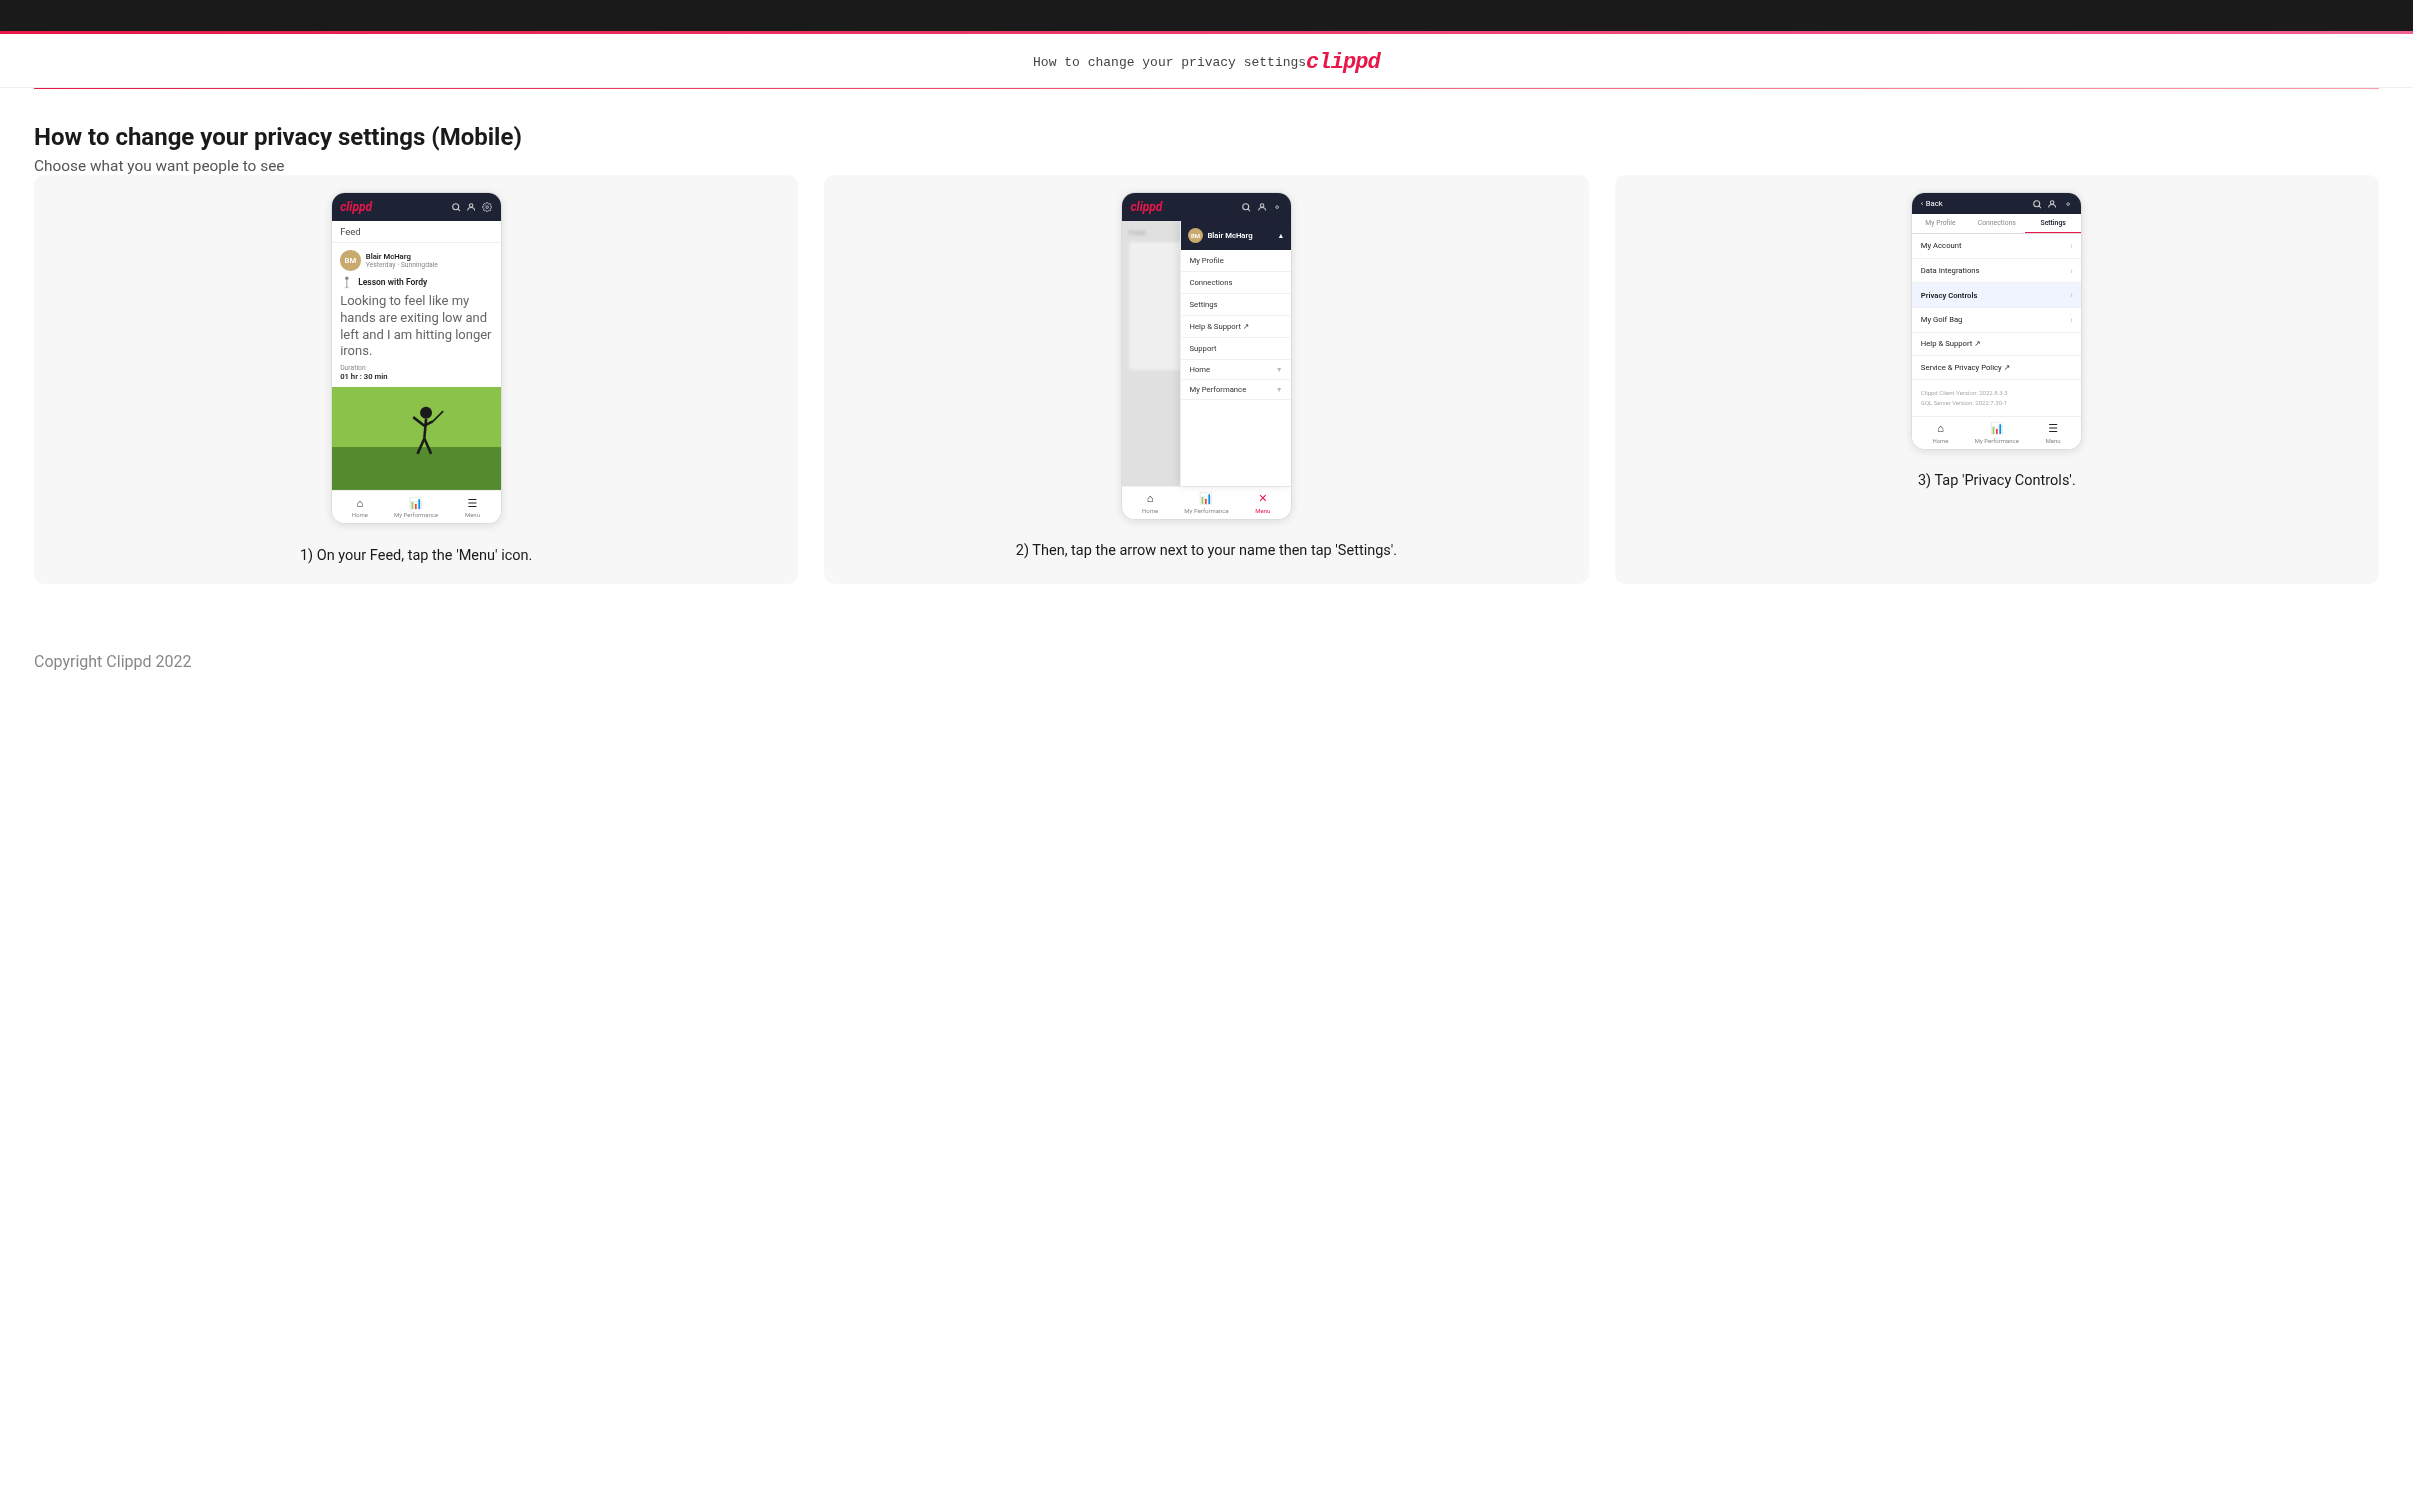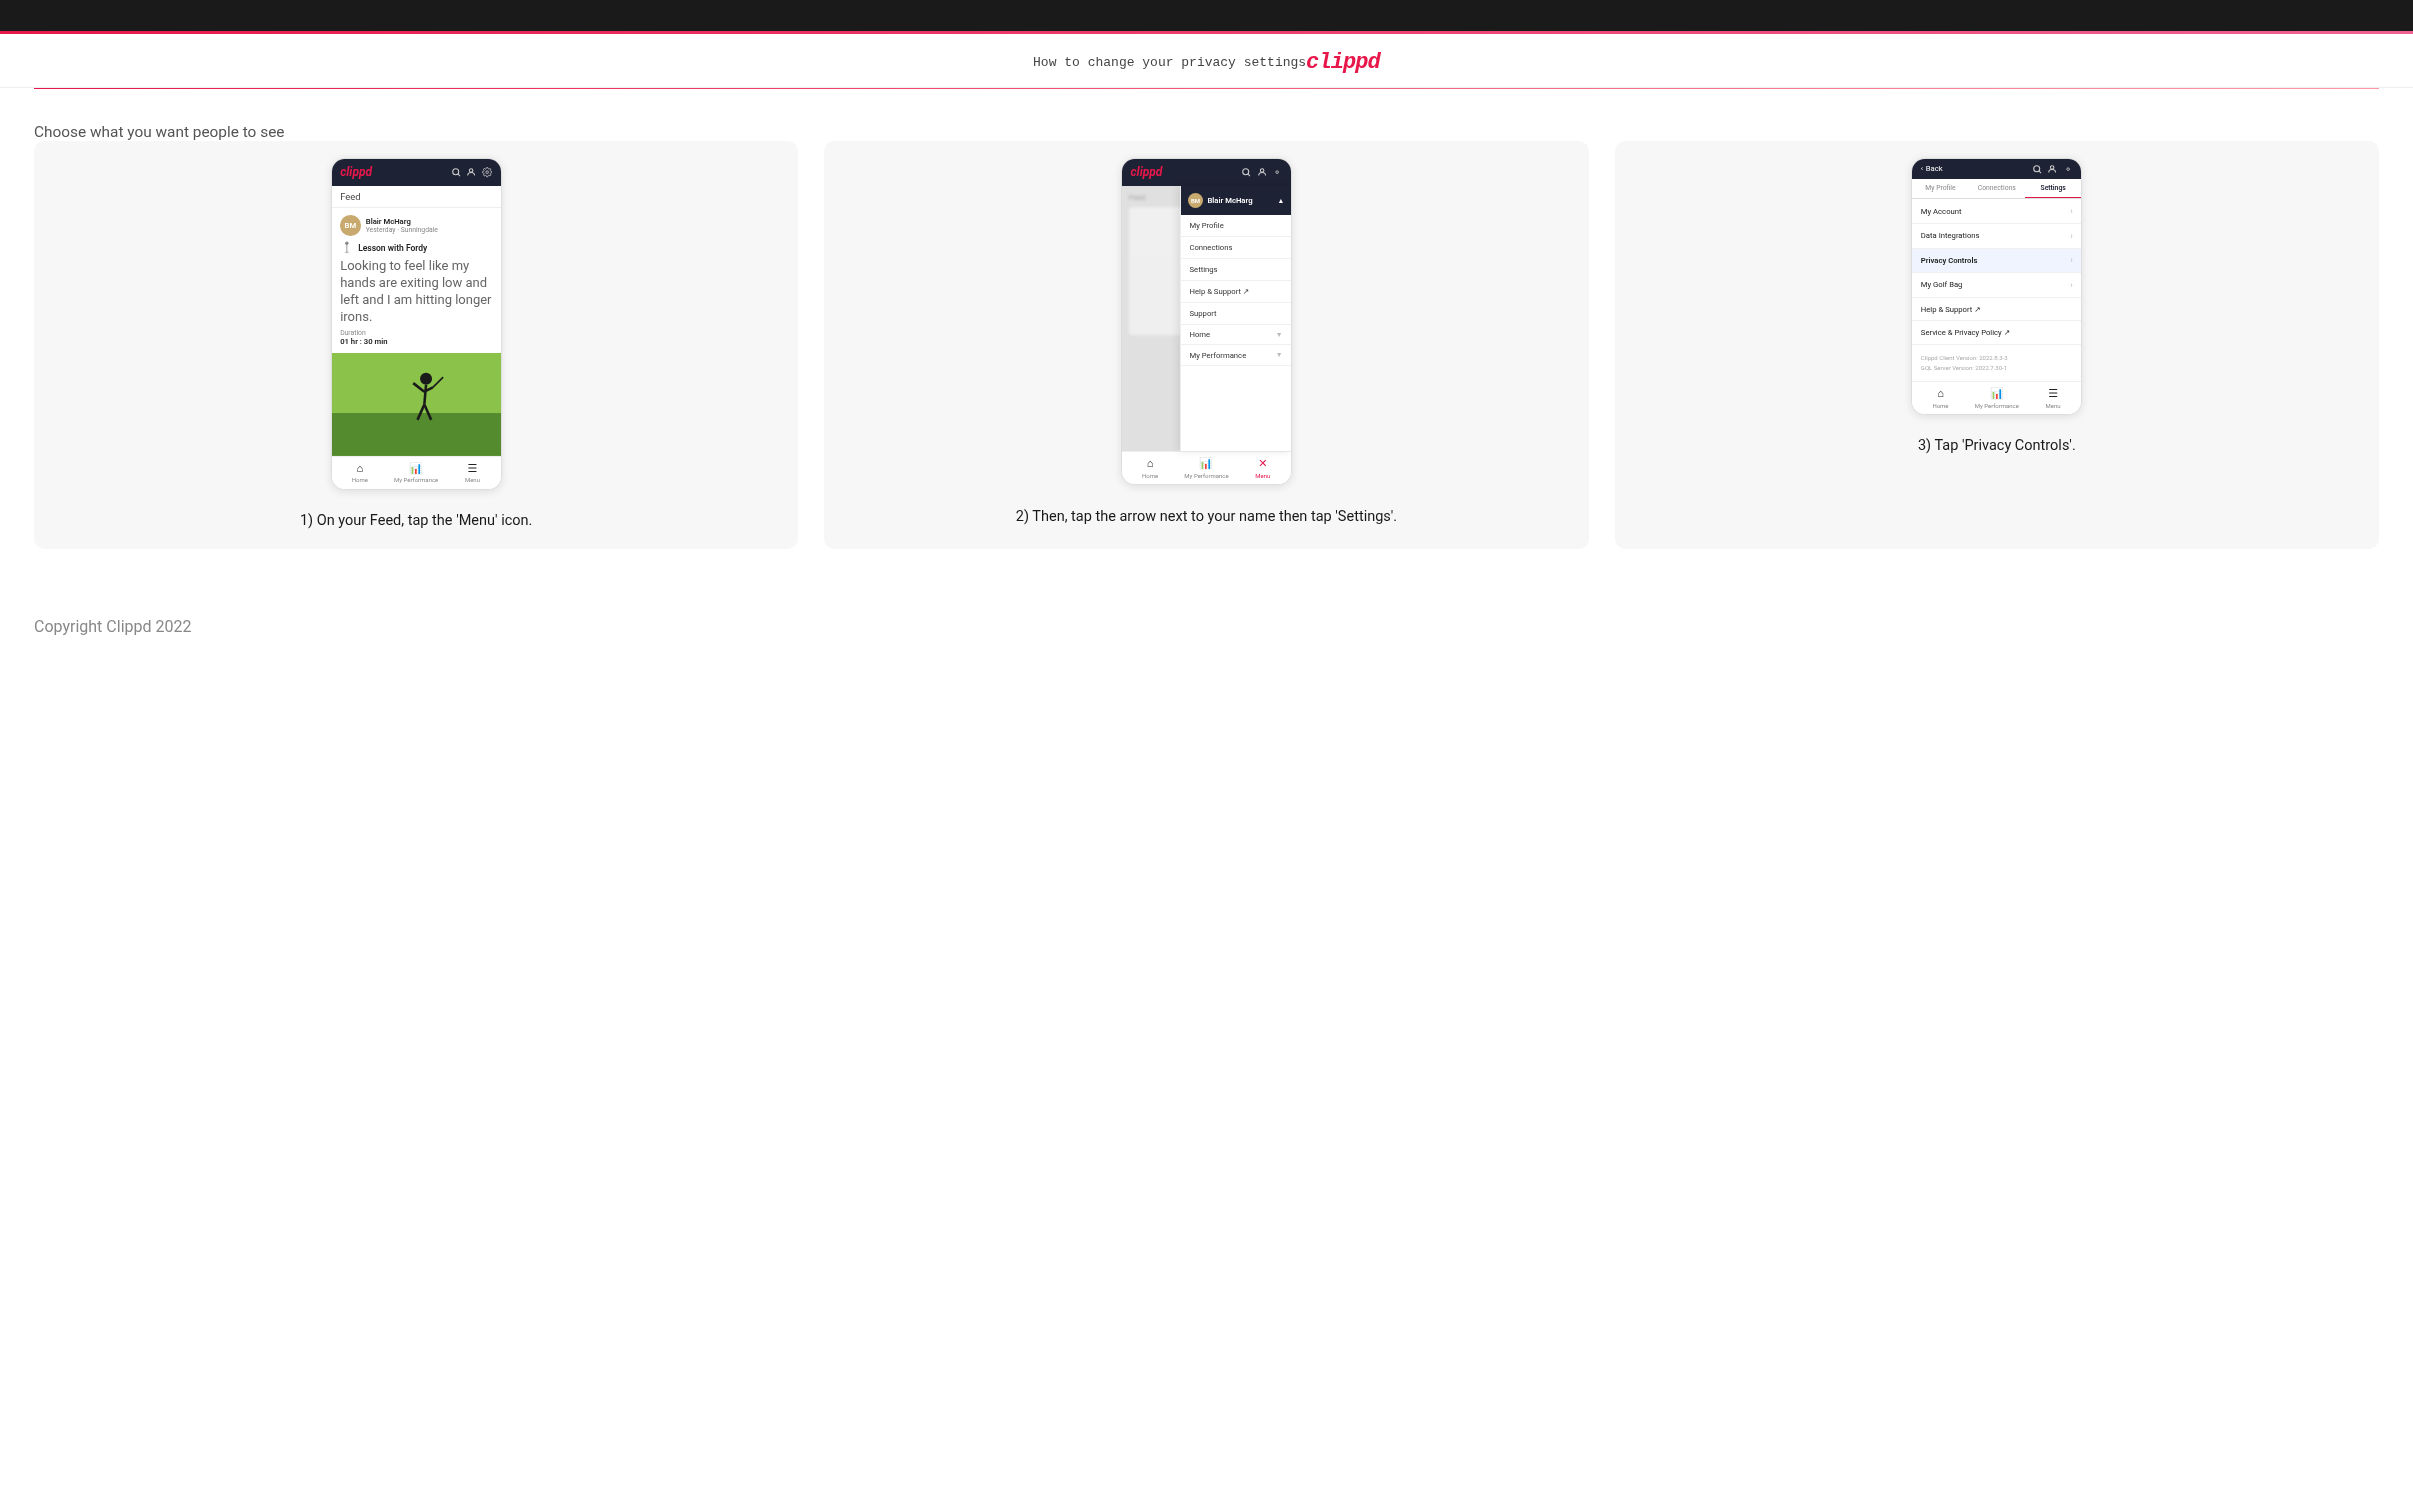--- a/index.html
+++ b/index.html
@@ -412,20 +412,21 @@
 
 <div class="header">
   <span class="header-title">How to change your privacy settings</span>
   <span class="clippd-logo-text">clippd</span>
 </div>
 
 <div class="header-divider"></div>
 
 <div class="main">
 
+  <h1 class="page-heading">How to change your privacy settings (Mobile)</h1>
   <p class="page-subheading">Choose what you want people to see</p>
 
   <div class="steps-container">
 
     <div class="step-card">
 
       <div class="phone-mockup">
 
         <div class="phone-nav">
           <span class="phone-logo" style="font-style:italic;">clippd</span>

